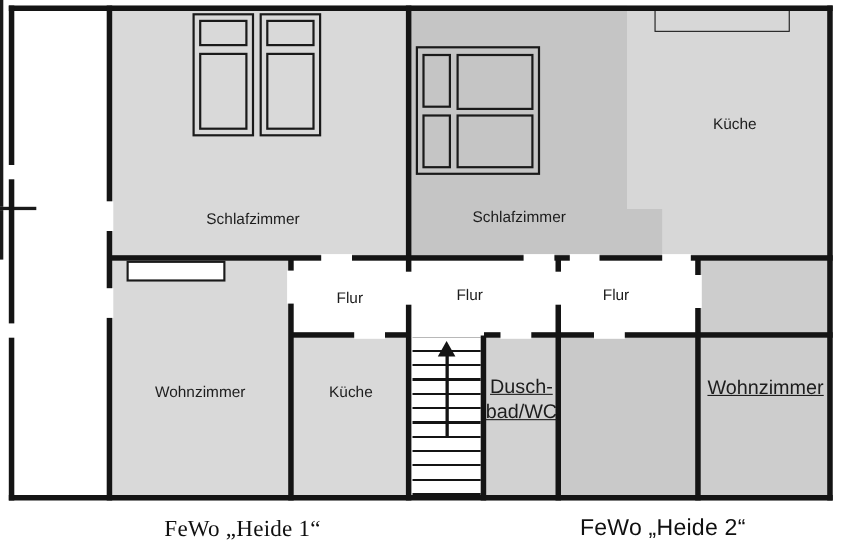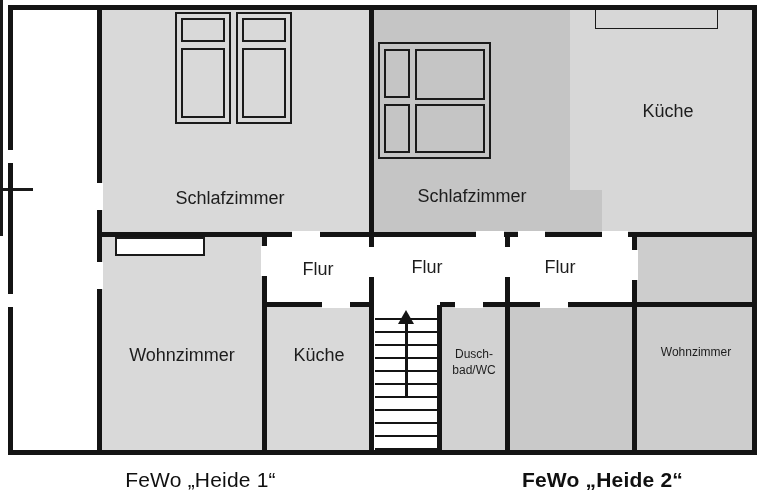--- a/index.html
+++ b/index.html
@@ -6,22 +6,22 @@
   .stage { position:relative; width:765px; height:500px; background:#ffffff;
            font-family:"Liberation Sans", sans-serif; overflow:hidden; }
   .room, .wall, .gap, .furn, .lbl, .abs { position:absolute; box-sizing:border-box; }
   .wall { background:#141414; }
   .thinwall { background:#1a1a1a; }
   .gap { background:#ffffff; }
   .furn { border:2px solid #1a1a1a; background:transparent; }
   .furn.thin { border-width:1.5px; }
   .furn.white { background:#ffffff; }
   .lbl { display:flex; align-items:center; justify-content:center; text-align:center;
-         color:#1d1d1d; font-size:18px; line-height:1.3; white-space:pre-line; }
-  .lbl.small { font-size:12px; }
+         color:#1d1d1d; font-size:14px; line-height:1.3; white-space:pre-line; }
+  .lbl.small { font-size:18px;text-decoration:underline; }
   .caption { position:absolute; display:flex; align-items:center; justify-content:center;
              font-size:21px; color:#101010; letter-spacing:0.2px; }
   .stairs { position:absolute; background:repeating-linear-gradient(to bottom,
              #ffffff 0px, #ffffff 11px, #141414 11px, #141414 13px); }
   .arrow-shaft { position:absolute; background:#141414; }
   .arrow-head { position:absolute; width:0; height:0;
                 border-left:8px solid transparent; border-right:8px solid transparent;
                 border-bottom:14px solid #141414; }
 </style>
 </head>
@@ -100,16 +100,16 @@
   <div class="lbl" style="left:618px;top:100px;width:100px;height:24px;">Küche</div>
   <div class="lbl" style="left:280px;top:258px;width:76px;height:24px;">Flur</div>
   <div class="lbl" style="left:388px;top:256px;width:78px;height:24px;">Flur</div>
   <div class="lbl" style="left:520px;top:256px;width:80px;height:24px;">Flur</div>
   <div class="lbl" style="left:108px;top:344px;width:148px;height:24px;">Wohnzimmer</div>
   <div class="lbl" style="left:270px;top:344px;width:98px;height:24px;">Küche</div>
   <div class="lbl small" style="left:438px;top:340px;width:72px;height:46px;">Dusch-
 bad/WC</div>
   <div class="lbl small" style="left:636px;top:341px;width:120px;height:24px;">Wohnzimmer</div>
 
-  <div class="caption" style="left:88px;top:464px;width:225px;height:32px;">FeWo „Heide 1“</div>
-  <div class="caption" style="left:490px;top:464px;width:225px;height:32px;font-weight:bold;">FeWo „Heide 2“</div>
+  <div class="caption" style="left:108px;top:464px;width:225px;height:32px;font-family:Liberation Serif, serif;">FeWo „Heide 1“</div>
+  <div class="caption" style="left:490px;top:464px;width:225px;height:32px;">FeWo „Heide 2“</div>
 
 </div>
 
 </body></html>

